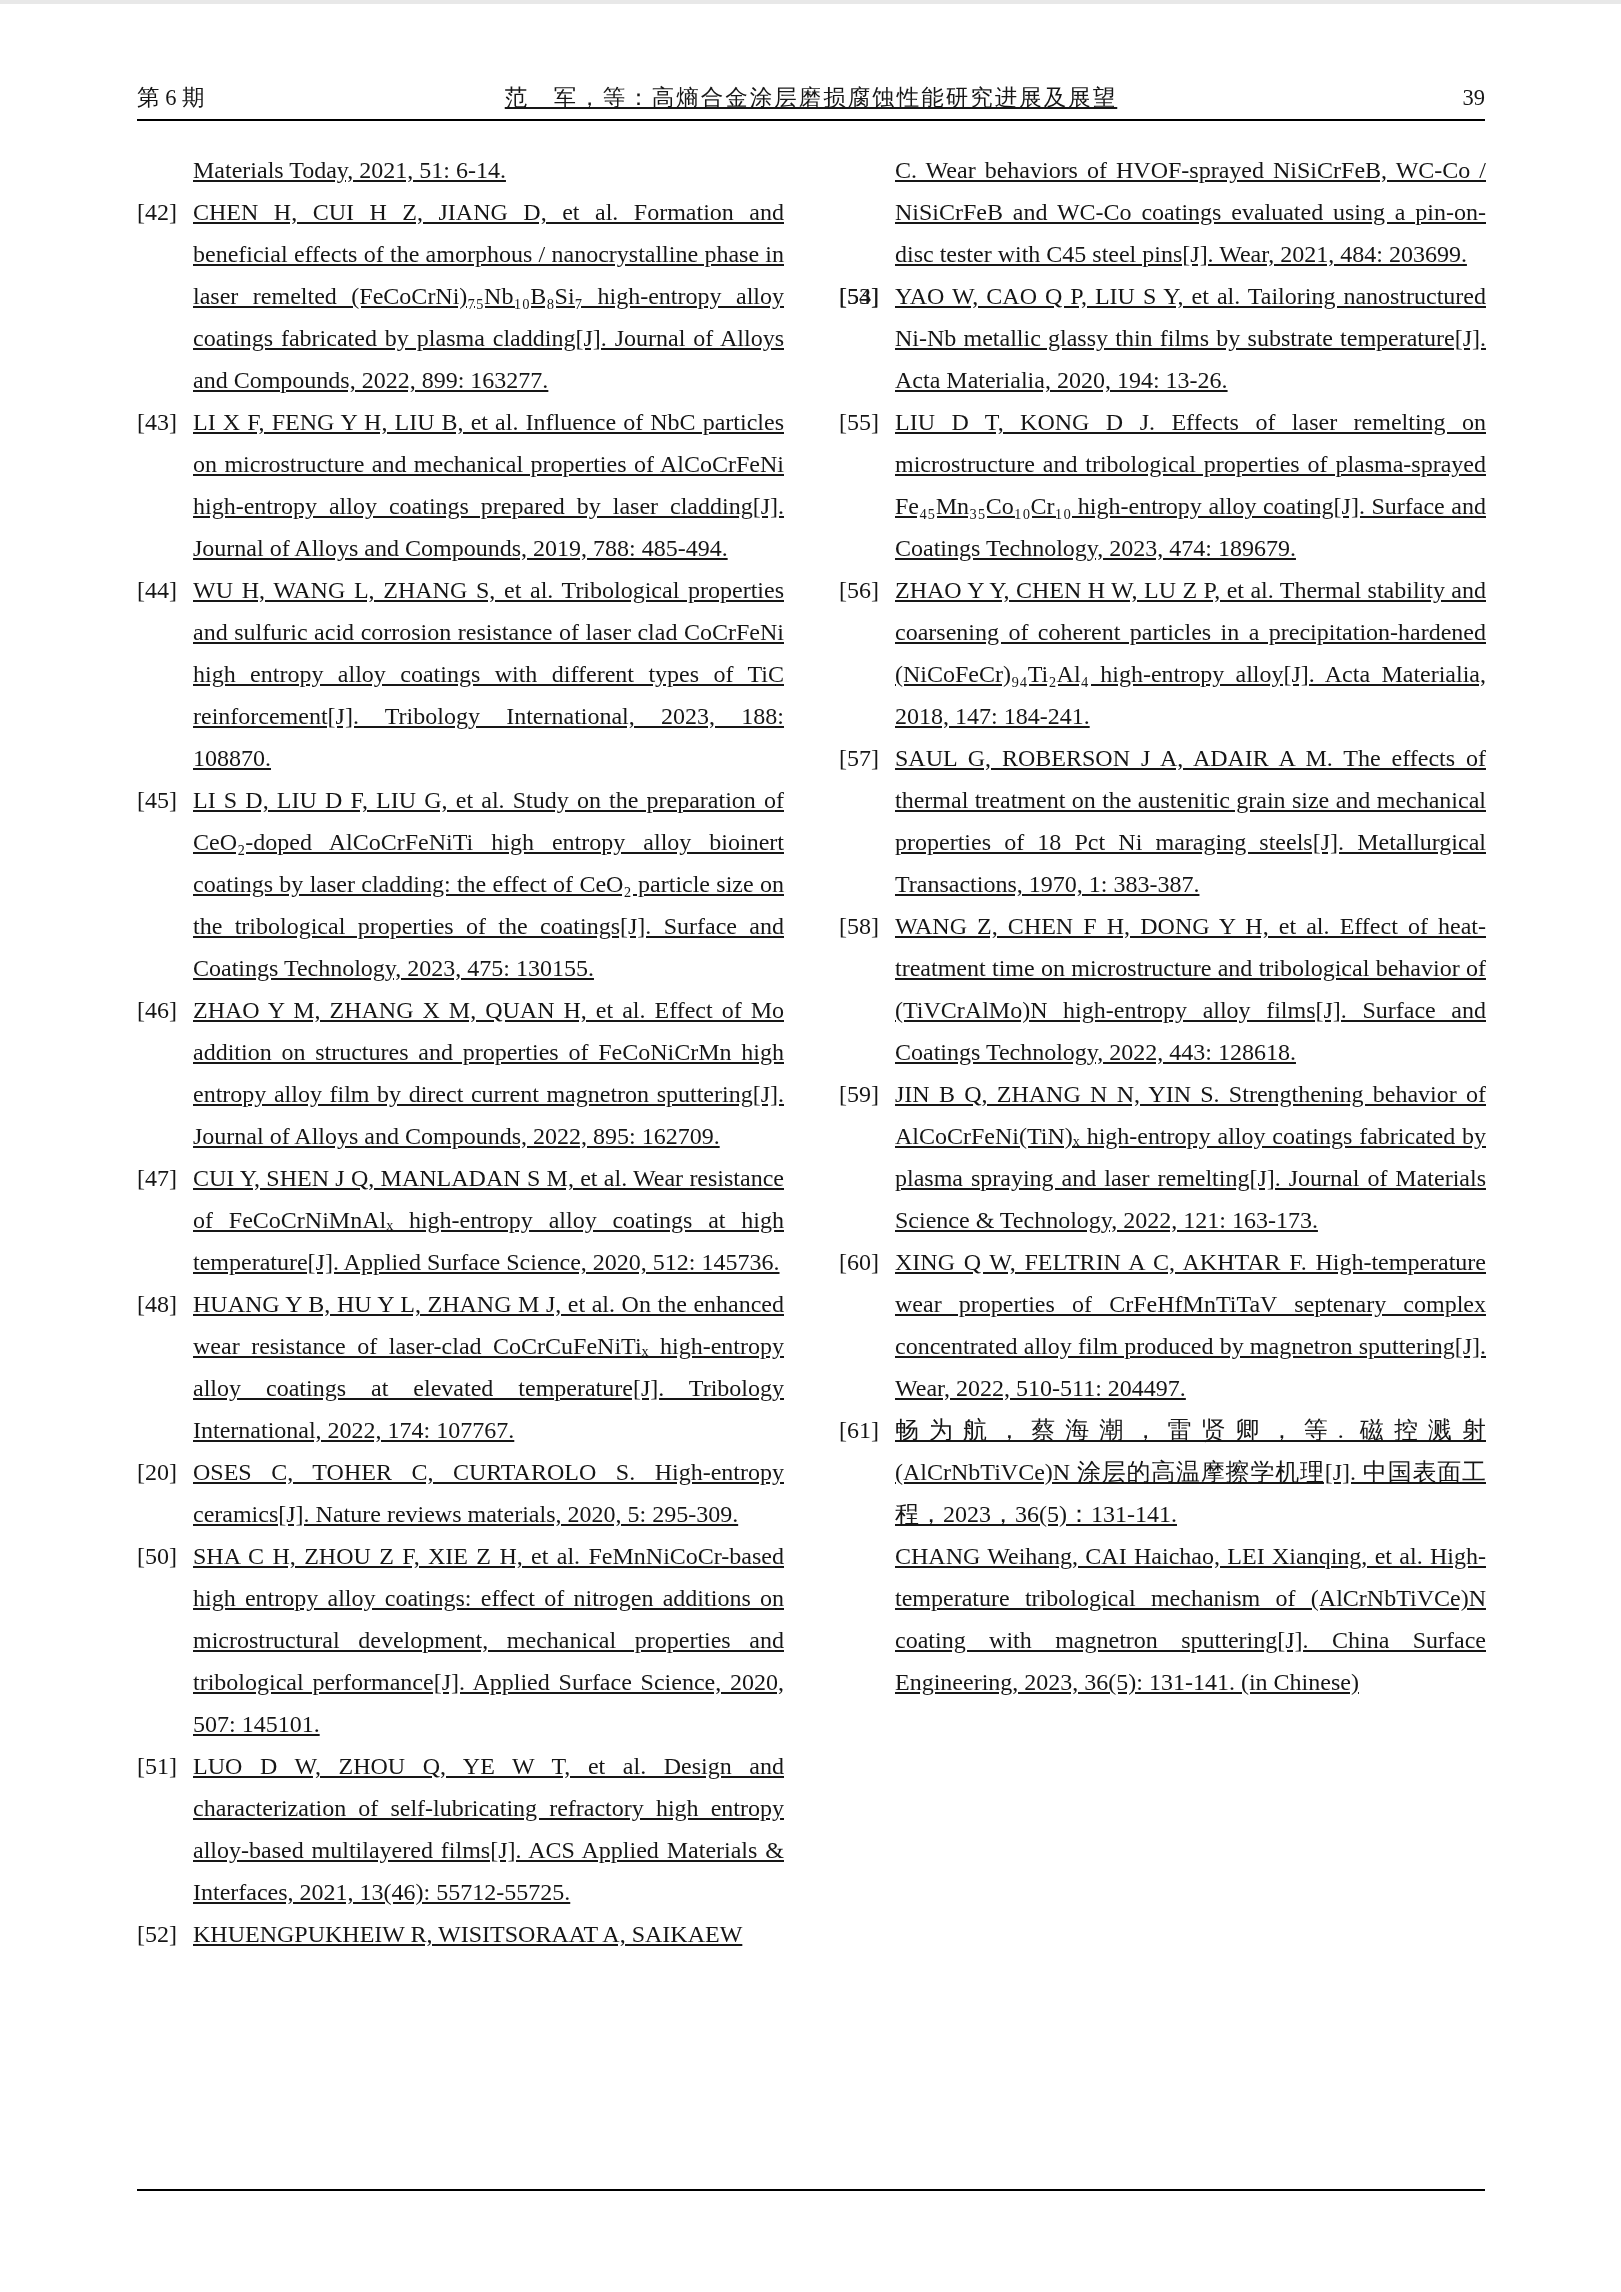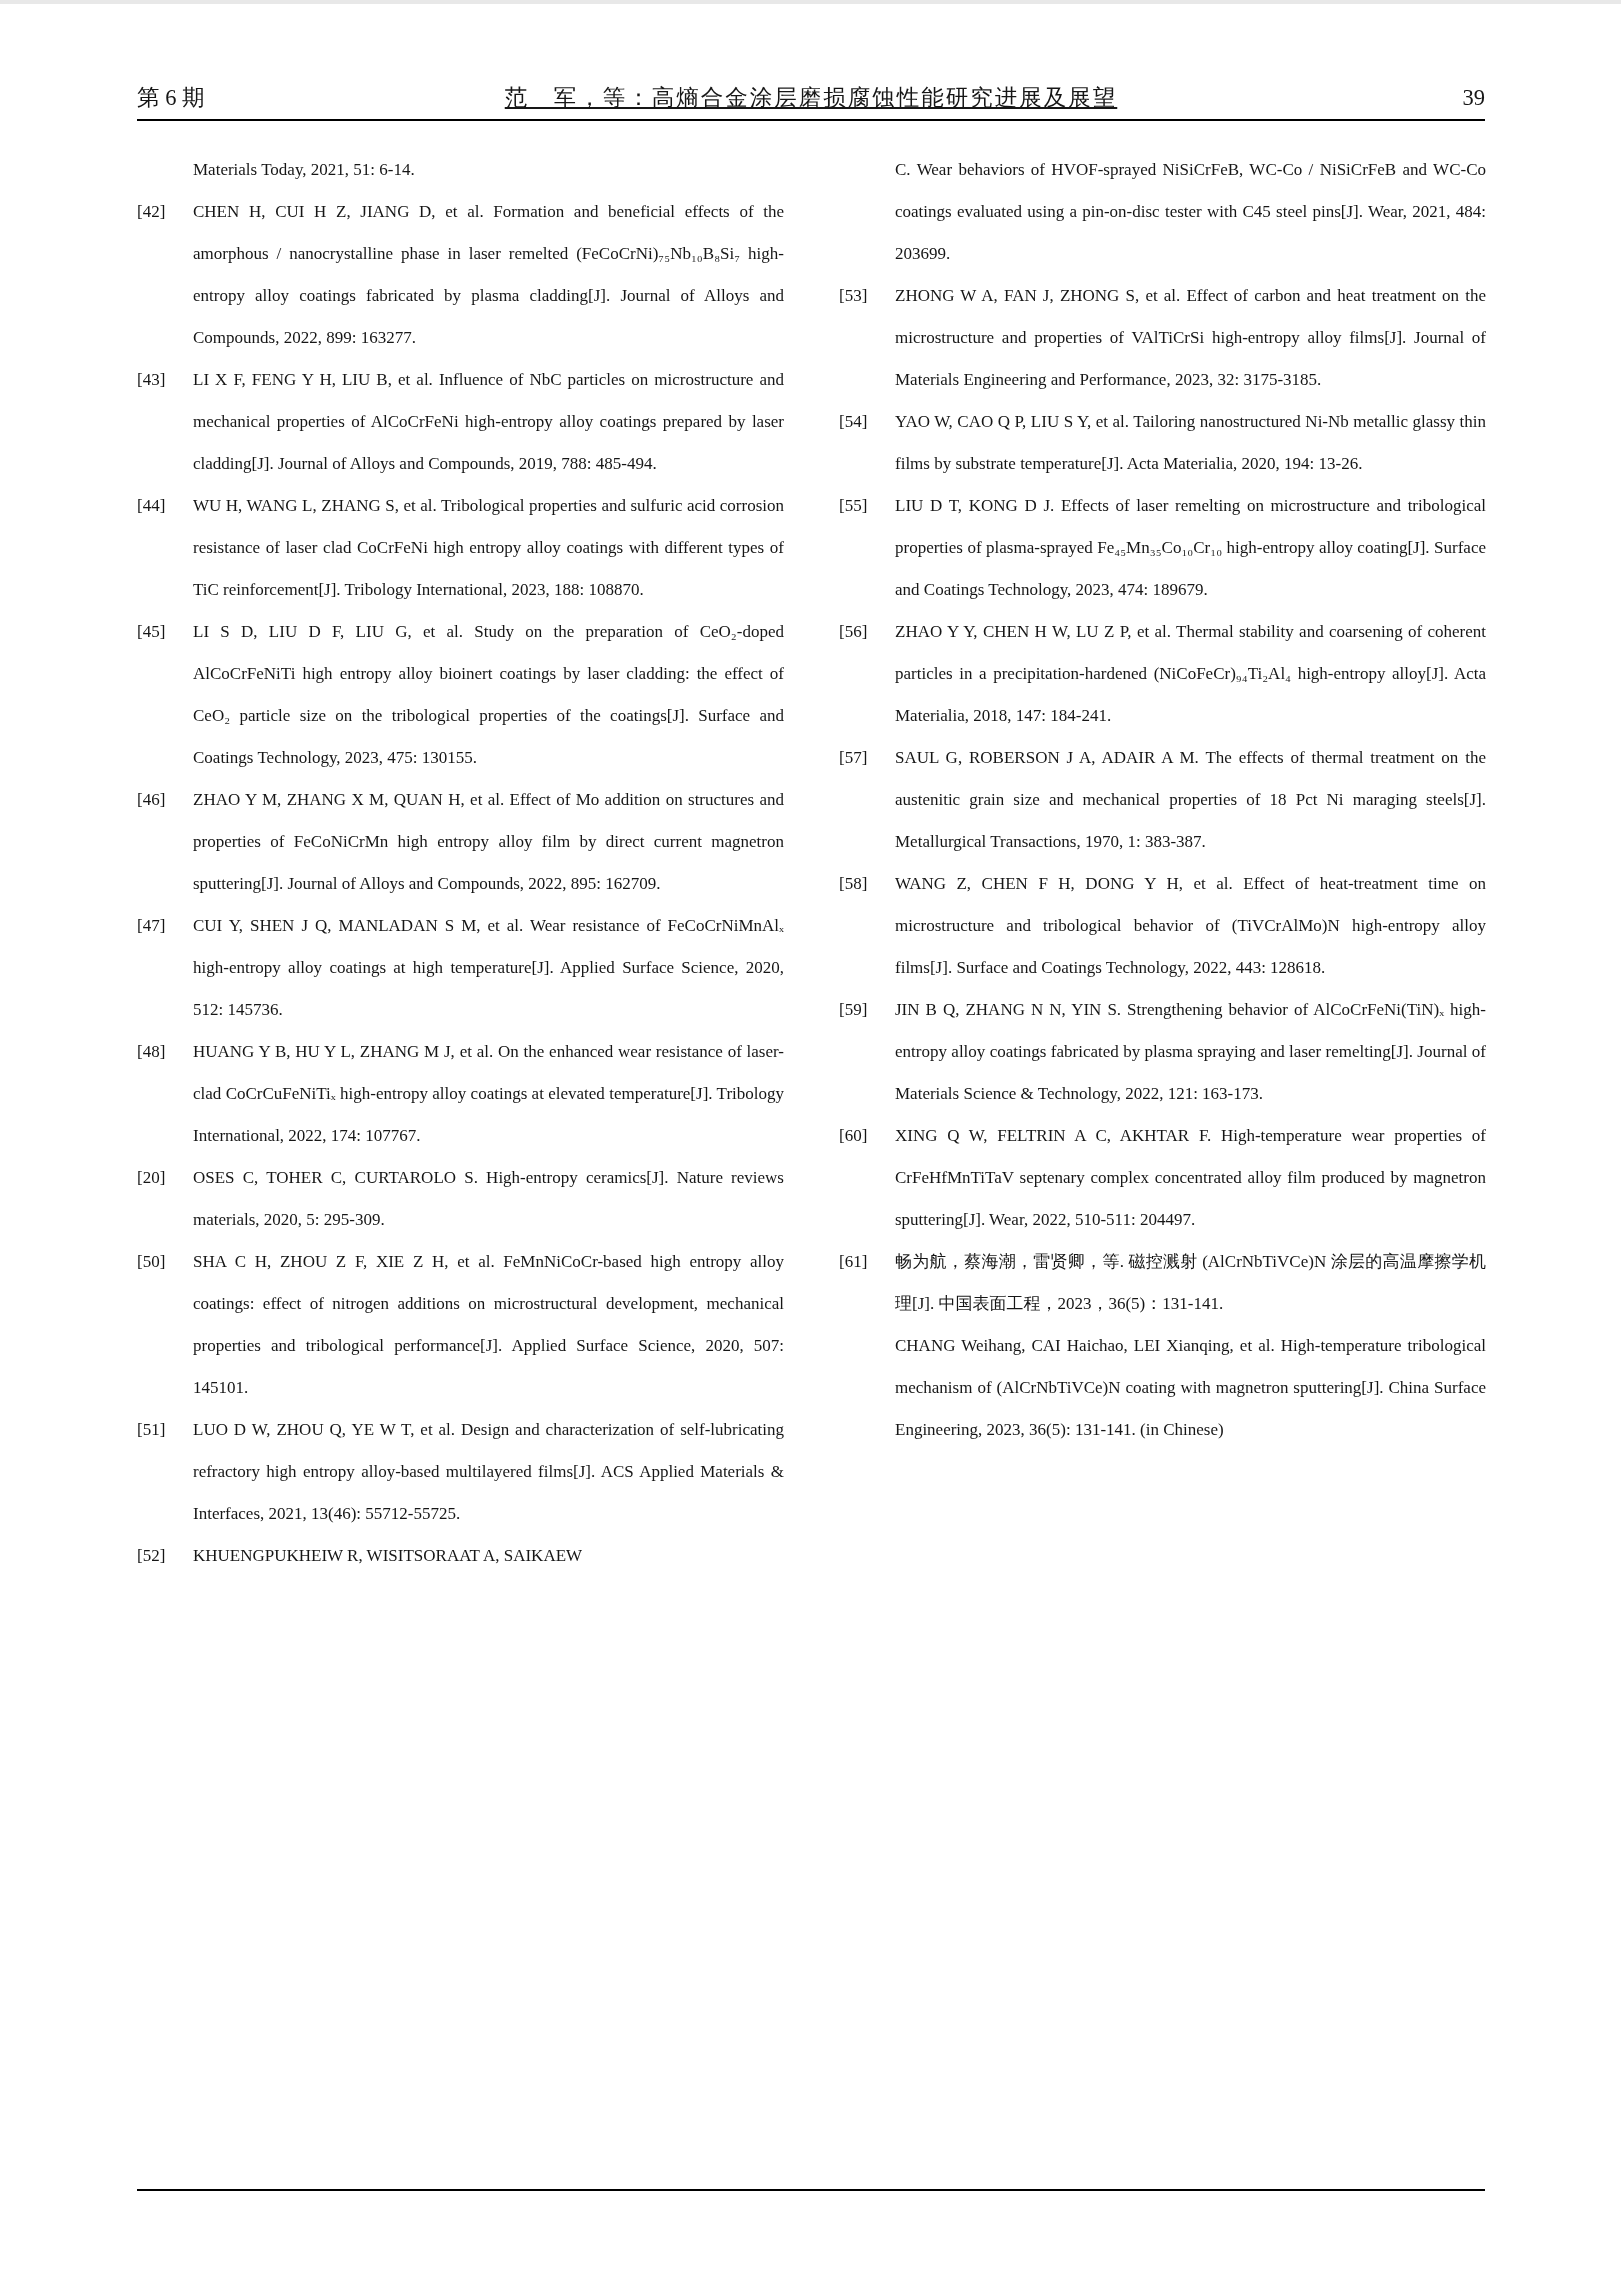--- a/index.html
+++ b/index.html
@@ -45,22 +45,23 @@
     position: absolute;
     top: 145px;
     left: 137px;
     right: 136px;
     display: flex;
     gap: 55px;
   }
   .column {
     width: 647px;
     flex: 0 0 647px;
-    font-size: 17px;
+    font-size: 24px;
     line-height: 42px;
+    text-decoration: underline;
   }
   .ref-item {
     position: relative;
     padding-left: 56px;
     text-align: justify;
   }
   .ref-label {
     position: absolute;
     left: 0;
     top: 0;
@@ -89,21 +90,21 @@
         <div class="ref-item"><span class="ref-label">[46]</span><span class="ref-text">ZHAO Y M, ZHANG X M, QUAN H, et al. Effect of Mo addition on structures and properties of FeCoNiCrMn high entropy alloy film by direct current magnetron sputtering[J]. Journal of Alloys and Compounds, 2022, 895: 162709.</span></div>
         <div class="ref-item"><span class="ref-label">[47]</span><span class="ref-text">CUI Y, SHEN J Q, MANLADAN S M, et al. Wear resistance of FeCoCrNiMnAlₓ high-entropy alloy coatings at high temperature[J]. Applied Surface Science, 2020, 512: 145736.</span></div>
         <div class="ref-item"><span class="ref-label">[48]</span><span class="ref-text">HUANG Y B, HU Y L, ZHANG M J, et al. On the enhanced wear resistance of laser-clad CoCrCuFeNiTiₓ high-entropy alloy coatings at elevated temperature[J]. Tribology International, 2022, 174: 107767.</span></div>
         <div class="ref-item"><span class="ref-label">[20]</span><span class="ref-text">OSES C, TOHER C, CURTAROLO S. High-entropy ceramics[J]. Nature reviews materials, 2020, 5: 295-309.</span></div>
         <div class="ref-item"><span class="ref-label">[50]</span><span class="ref-text">SHA C H, ZHOU Z F, XIE Z H, et al. FeMnNiCoCr-based high entropy alloy coatings: effect of nitrogen additions on microstructural development, mechanical properties and tribological performance[J]. Applied Surface Science, 2020, 507: 145101.</span></div>
         <div class="ref-item"><span class="ref-label">[51]</span><span class="ref-text">LUO D W, ZHOU Q, YE W T, et al. Design and characterization of self-lubricating refractory high entropy alloy-based multilayered films[J]. ACS Applied Materials &amp; Interfaces, 2021, 13(46): 55712-55725.</span></div>
         <div class="ref-item"><span class="ref-label">[52]</span><span class="ref-text">KHUENGPUKHEIW R, WISITSORAAT A, SAIKAEW</span></div>
       </div>
     <div class="column">
         <div class="ref-item"><span class="ref-label"></span><span class="ref-text">C. Wear behaviors of HVOF-sprayed NiSiCrFeB, WC-Co / NiSiCrFeB and WC-Co coatings evaluated using a pin-on-disc tester with C45 steel pins[J]. Wear, 2021, 484: 203699.</span></div>
-        <div class="ref-item"><span class="ref-label">[53]</span><span class="ref-text">ZHONG W A, FAN J, ZHONG S, et al. Effect of carbon and heat treatment on the microstructure and properties of VAlTiCrSi high-entropy alloy films[J]. Journal of Materials Engineering and Performance, 2023, 32: 3175-3185.</span></div>
+        <div class="ref-item"><span class="ref-label">[53]</span></div>
         <div class="ref-item"><span class="ref-label">[54]</span><span class="ref-text">YAO W, CAO Q P, LIU S Y, et al. Tailoring nanostructured Ni-Nb metallic glassy thin films by substrate temperature[J]. Acta Materialia, 2020, 194: 13-26.</span></div>
         <div class="ref-item"><span class="ref-label">[55]</span><span class="ref-text">LIU D T, KONG D J. Effects of laser remelting on microstructure and tribological properties of plasma-sprayed Fe₄₅Mn₃₅Co₁₀Cr₁₀ high-entropy alloy coating[J]. Surface and Coatings Technology, 2023, 474: 189679.</span></div>
         <div class="ref-item"><span class="ref-label">[56]</span><span class="ref-text">ZHAO Y Y, CHEN H W, LU Z P, et al. Thermal stability and coarsening of coherent particles in a precipitation-hardened (NiCoFeCr)₉₄Ti₂Al₄ high-entropy alloy[J]. Acta Materialia, 2018, 147: 184-241.</span></div>
         <div class="ref-item"><span class="ref-label">[57]</span><span class="ref-text">SAUL G, ROBERSON J A, ADAIR A M. The effects of thermal treatment on the austenitic grain size and mechanical properties of 18 Pct Ni maraging steels[J]. Metallurgical Transactions, 1970, 1: 383-387.</span></div>
         <div class="ref-item"><span class="ref-label">[58]</span><span class="ref-text">WANG Z, CHEN F H, DONG Y H, et al. Effect of heat-treatment time on microstructure and tribological behavior of (TiVCrAlMo)N high-entropy alloy films[J]. Surface and Coatings Technology, 2022, 443: 128618.</span></div>
         <div class="ref-item"><span class="ref-label">[59]</span><span class="ref-text">JIN B Q, ZHANG N N, YIN S. Strengthening behavior of AlCoCrFeNi(TiN)ₓ high-entropy alloy coatings fabricated by plasma spraying and laser remelting[J]. Journal of Materials Science &amp; Technology, 2022, 121: 163-173.</span></div>
         <div class="ref-item"><span class="ref-label">[60]</span><span class="ref-text">XING Q W, FELTRIN A C, AKHTAR F. High-temperature wear properties of CrFeHfMnTiTaV septenary complex concentrated alloy film produced by magnetron sputtering[J]. Wear, 2022, 510-511: 204497.</span></div>
         <div class="ref-item"><span class="ref-label">[61]</span><span class="ref-text">畅为航，蔡海潮，雷贤卿，等. 磁控溅射 (AlCrNbTiVCe)N 涂层的高温摩擦学机理[J]. 中国表面工程，2023，36(5)：131-141.</span></div>
         <div class="ref-item"><span class="ref-label"></span><span class="ref-text">CHANG Weihang, CAI Haichao, LEI Xianqing, et al. High-temperature tribological mechanism of (AlCrNbTiVCe)N coating with magnetron sputtering[J]. China Surface Engineering, 2023, 36(5): 131-141. (in Chinese)</span></div>
       </div>

